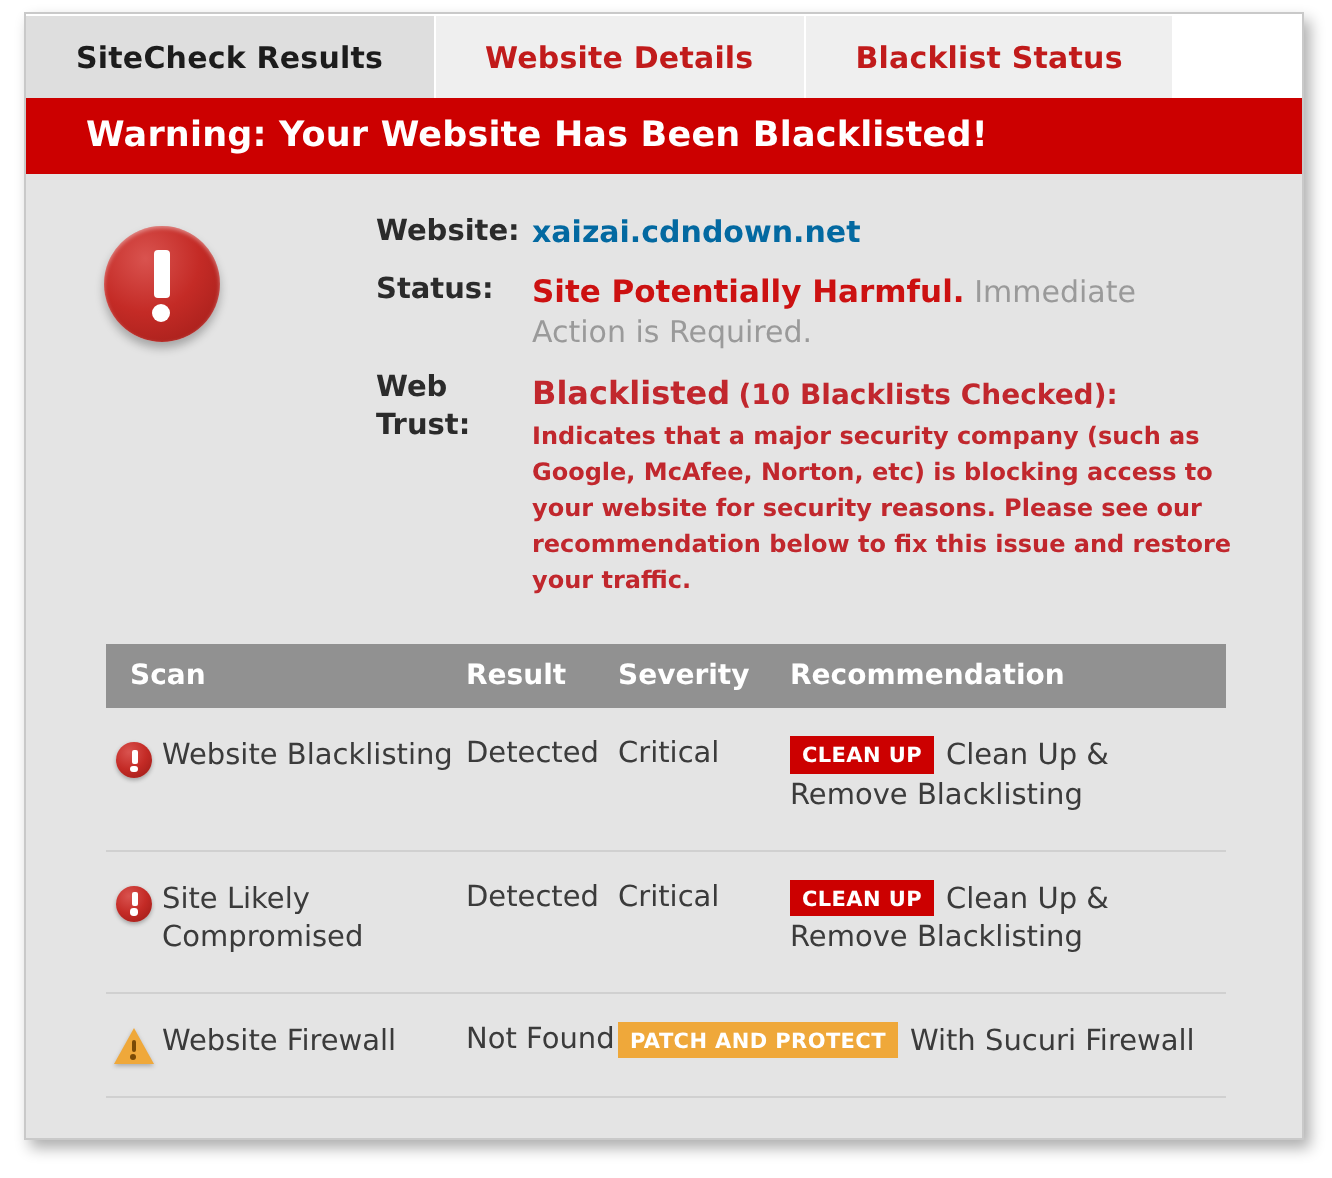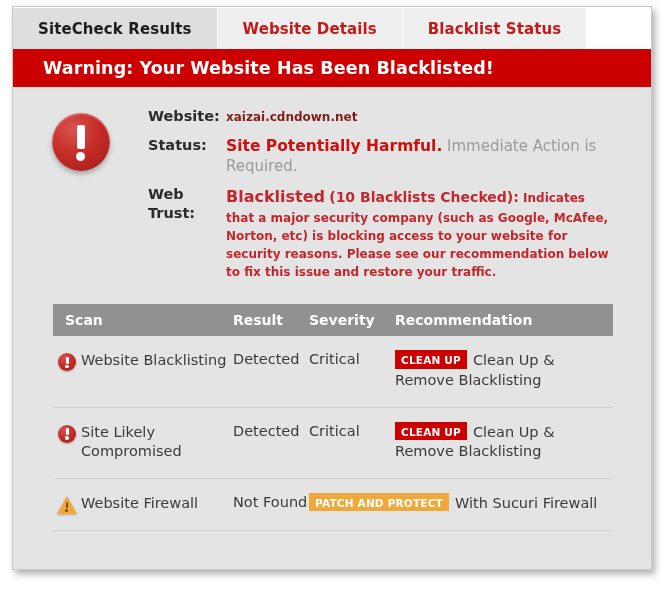--- a/index.html
+++ b/index.html
@@ -82,20 +82,21 @@
     height: 483px;
     box-sizing: border-box;
     padding: 0;
     position: relative;
   }
 
   
   .summary {
     display: flex;
     padding: 20px 0 0 0;
+    gap: 40px;
   }
   .summary-icon-cell {
     width: 135px;
     flex: 0 0 135px;
     display: flex;
     justify-content: center;
     padding-top: 6px;
   }
   .big-alert {
     width: 58px;
@@ -142,23 +143,23 @@
     font-weight: bold;
     color: #2b2b2b;
     line-height: 1.3;
   }
   .field-value {
     flex: 1 1 auto;
     font-size: 15px;
     line-height: 1.32;
   }
   .v-site {
-    color: #7f1d1d;
-    font-weight: bold;
-    font-size: 12px;
+    color: #0369a1;
+    font-weight: bold;
+    font-size: 15px;
   }
   .v-status-strong {
     color: #cc1111;
     font-weight: bold;
     font-size: 15.5px;
   }
   .v-status-muted {
     color: #9a9a9a;
     font-weight: normal;
     font-size: 15px;

